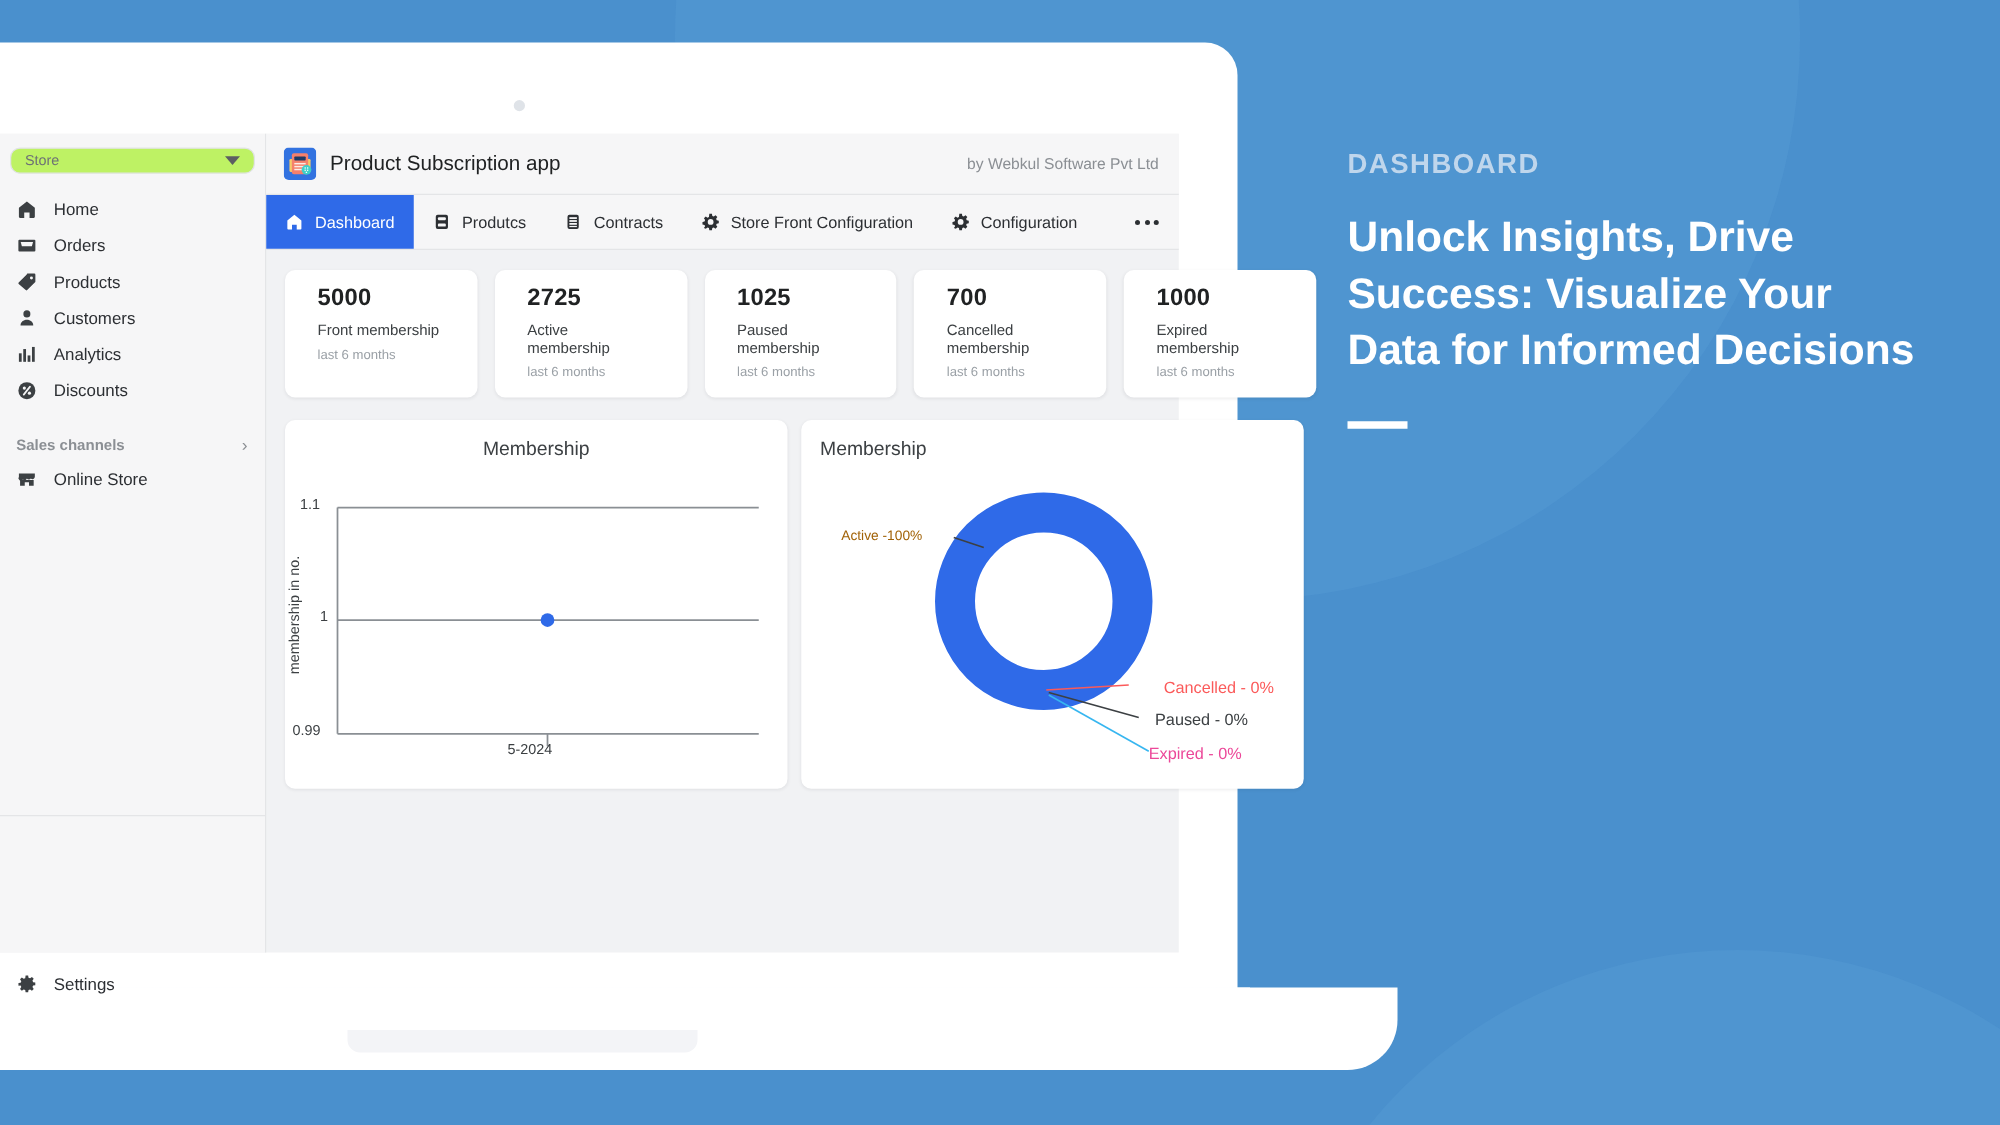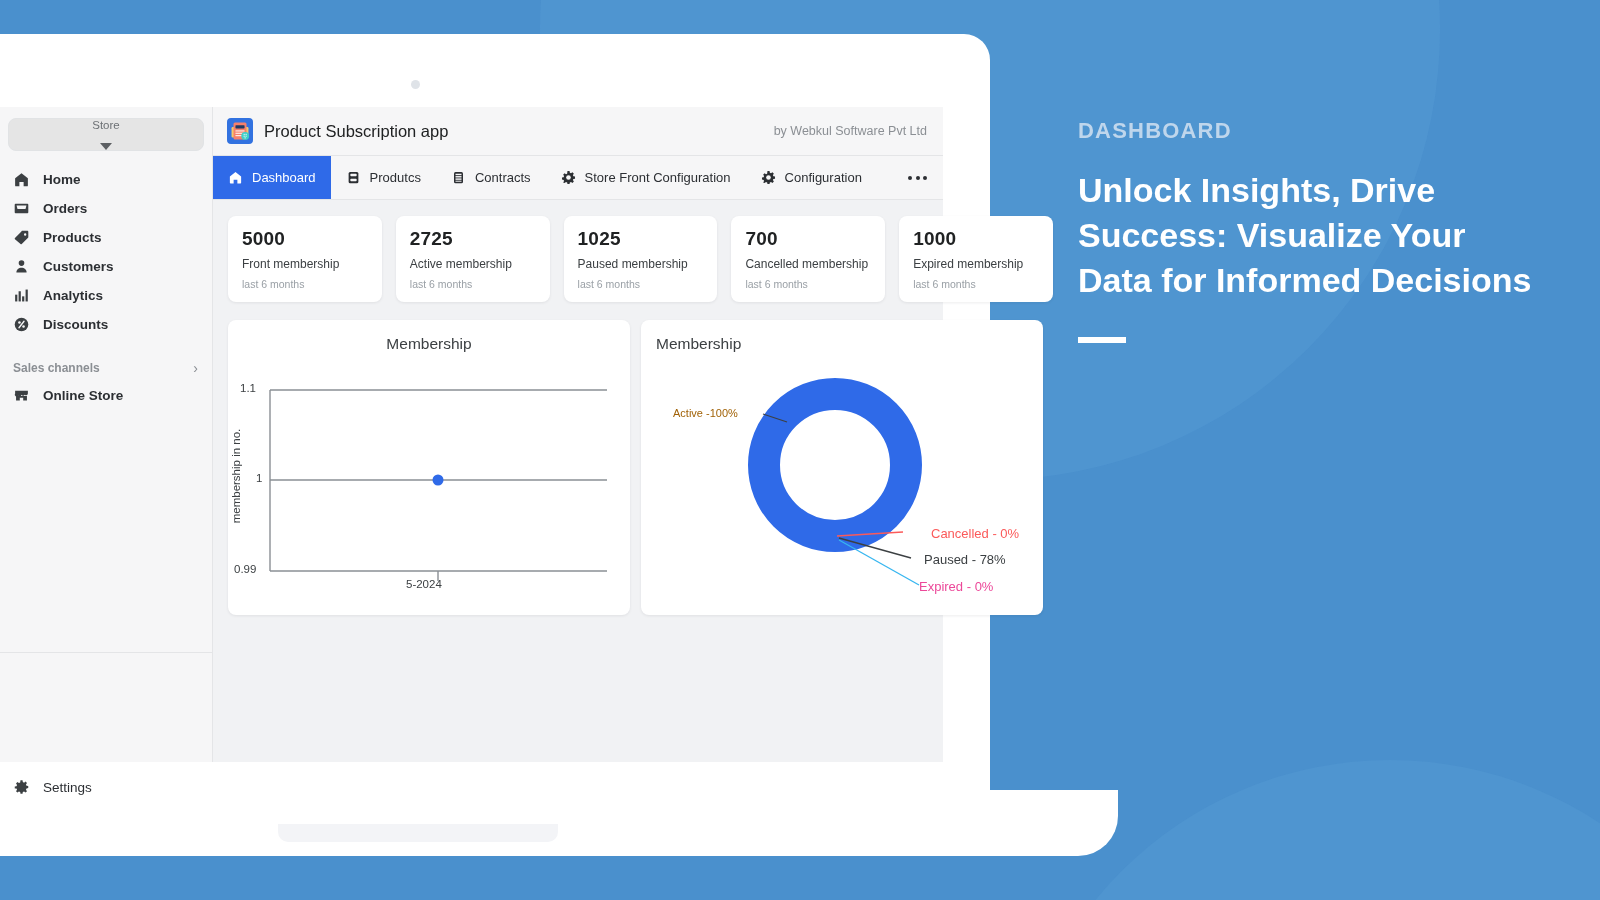--- a/index.html
+++ b/index.html
@@ -64,38 +64,36 @@
 
   
   .sidebar {
     position:absolute; left:0; top:0;
     width:213px; height:655px;
     background:#f6f6f7;
     border-right:1px solid #e4e5e7;
   }
   .store-switcher {
     margin:11px 8px 0 8px;
-    height:33px;
+    height:21px;
     border:1px solid #e1e3e5;
     border-radius:8px;
-    background:#e5e5e5;
+    background:#bef264;
     display:flex; align-items:center; justify-content:space-between;
     padding:0 11px;
     cursor:pointer;
-    flex-direction:column;
   }
   .store-switcher .label { font-size:11.5px; color:#6d7175; }
   .caret { width:0;height:0;border-left:6px solid transparent;border-right:6px solid transparent;border-top:7px solid #5c5f62; }
 
   .nav { margin-top:14px; }
   .nav-item {
     display:flex; align-items:center; gap:13px;
     height:29px; padding:0 10px 0 13px;
     cursor:pointer;
-    font-weight:bold;
   }
   .nav-item .lbl { font-size:13.5px; color:#2c2f33; }
   .nav-icon { width:17px; height:17px; flex:none; display:block; }
 
   .section-head {
     display:flex; align-items:center; justify-content:space-between;
     padding:0 14px 0 13px; height:26px; margin-top:16px; cursor:pointer;text-align:center;
   }
   .section-head .lbl { font-size:12px; font-weight:bold; color:#8b8f94; }
   .chev { color:#8b8f94; font-size:14px; line-height:1; }
@@ -138,24 +136,24 @@
     margin-left:auto;
   }
   .dots { display:flex; gap:3.5px; }
   .dots i { width:4px;height:4px;border-radius:50%;background:#2c2f33;display:block; }
 
   
   .content { position:absolute; left:213px; top:93px; right:-110px; bottom:0; padding:16px 0 0 15px; }
 
   .stats-row { display:flex; gap:14px; }
   .stat-card {
-    width:155px; height:86px;
+    width:155px; height:102px;
     background:#ffffff; border-radius:8px;
     box-shadow:0 1px 3px rgba(22,29,37,.08);
-    padding:12px 14px;
+    padding:12px 26px;
   }
   .stat-value { font-size:19px; font-weight:bold; color:#202223; letter-spacing:.2px; }
   .stat-label { font-size:12px; color:#3c4043; margin-top:7px; }
   .stat-sub { font-size:10.5px; color:#9aa0a6; margin-top:7px; }
 
   .charts-row { display:flex; gap:11px; margin-top:18px; }
   .chart-card {
     background:#ffffff; border-radius:8px;
     box-shadow:0 1px 3px rgba(22,29,37,.08);
     position:relative;
@@ -434,21 +432,21 @@
           <circle cx="194" cy="103" r="71" fill="none" stroke="#2f6ae8" stroke-width="32"></circle>
 
           <path d="M122 52 L146 60" stroke="#3c4043" stroke-width="1.3" fill="none"></path>
           <path d="M196 174 L262 170" stroke="#fb5a5a" stroke-width="1.3" fill="none"></path>
           <path d="M198 176 L270 196" stroke="#3c4043" stroke-width="1.3" fill="none"></path>
           <path d="M198 178 L278 223" stroke="#37b6f0" stroke-width="1.3" fill="none"></path>
         </svg>
 
         <div style="position:absolute;left:32px;top:87px;font-size:11px;color:#a16207;">Active -100%</div>
         <div style="position:absolute;left:290px;top:206px;font-size:13px;color:#fb5a5a;white-space:nowrap;">Cancelled - 0%</div>
-        <div style="position:absolute;left:283px;top:232px;font-size:13px;color:#3c4043;white-space:nowrap;">Paused - 78%</div>
+        <div style="position:absolute;left:283px;top:232px;font-size:13px;color:#3c4043;white-space:nowrap;">Paused - 0%</div>
         <div style="position:absolute;left:278px;top:259px;font-size:13px;color:#ec4899;white-space:nowrap;">Expired - 0%</div>
       </div>
 
     </div>
 
   </div>
 
 </div>
 
 <div class="promo">

